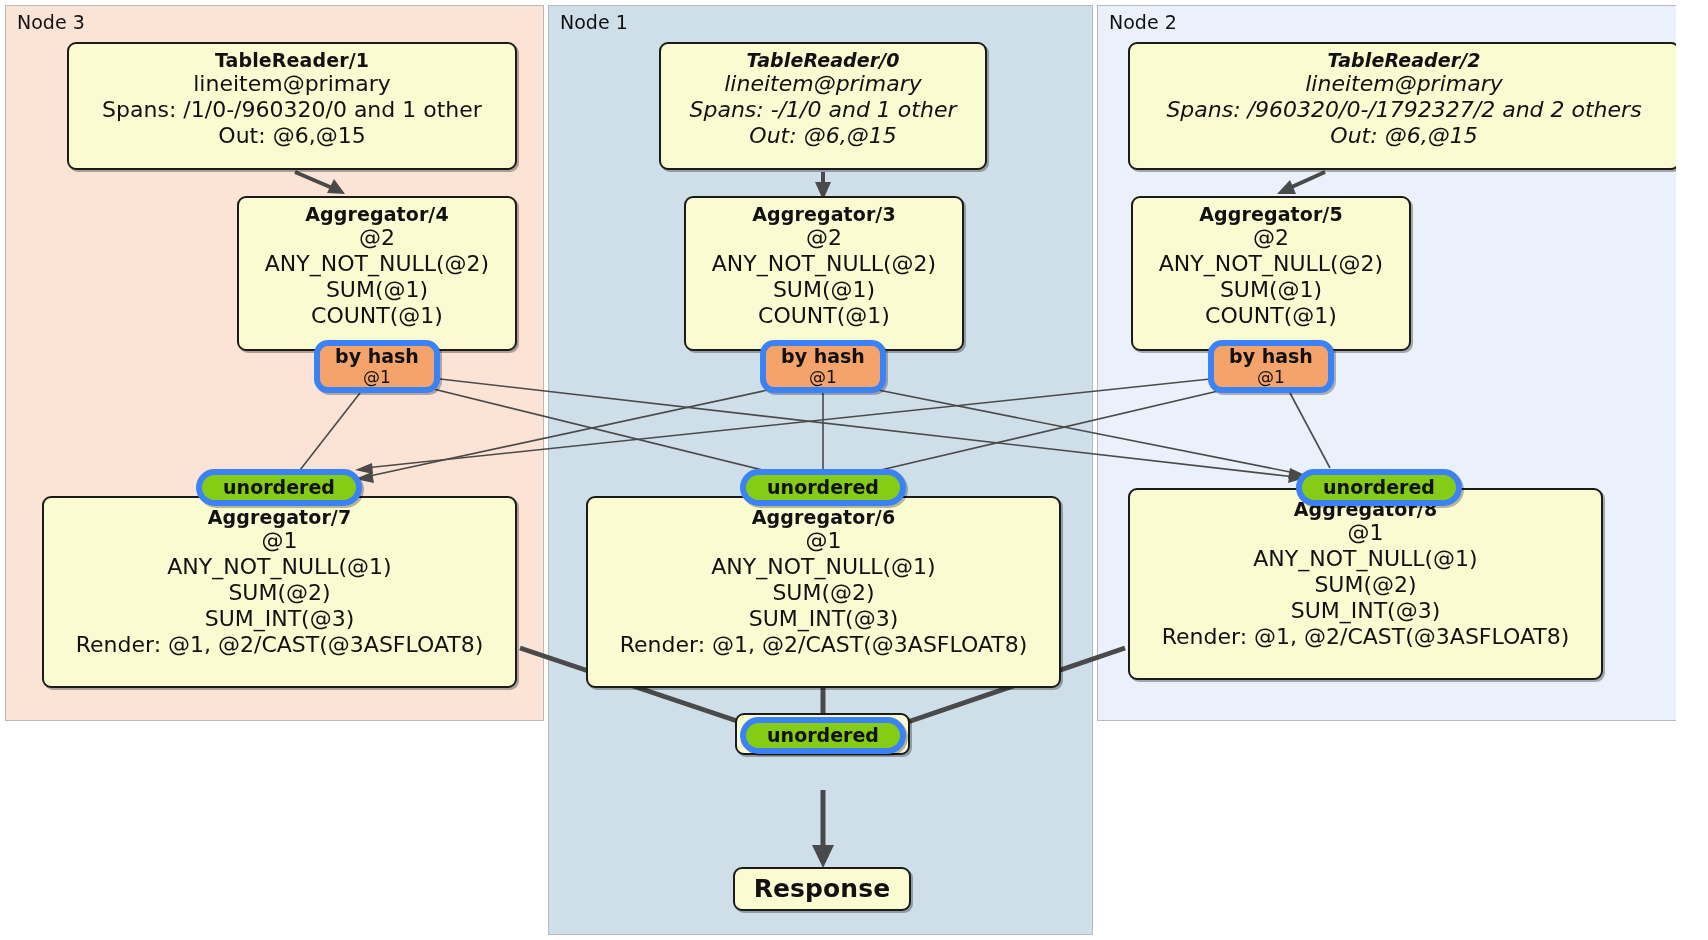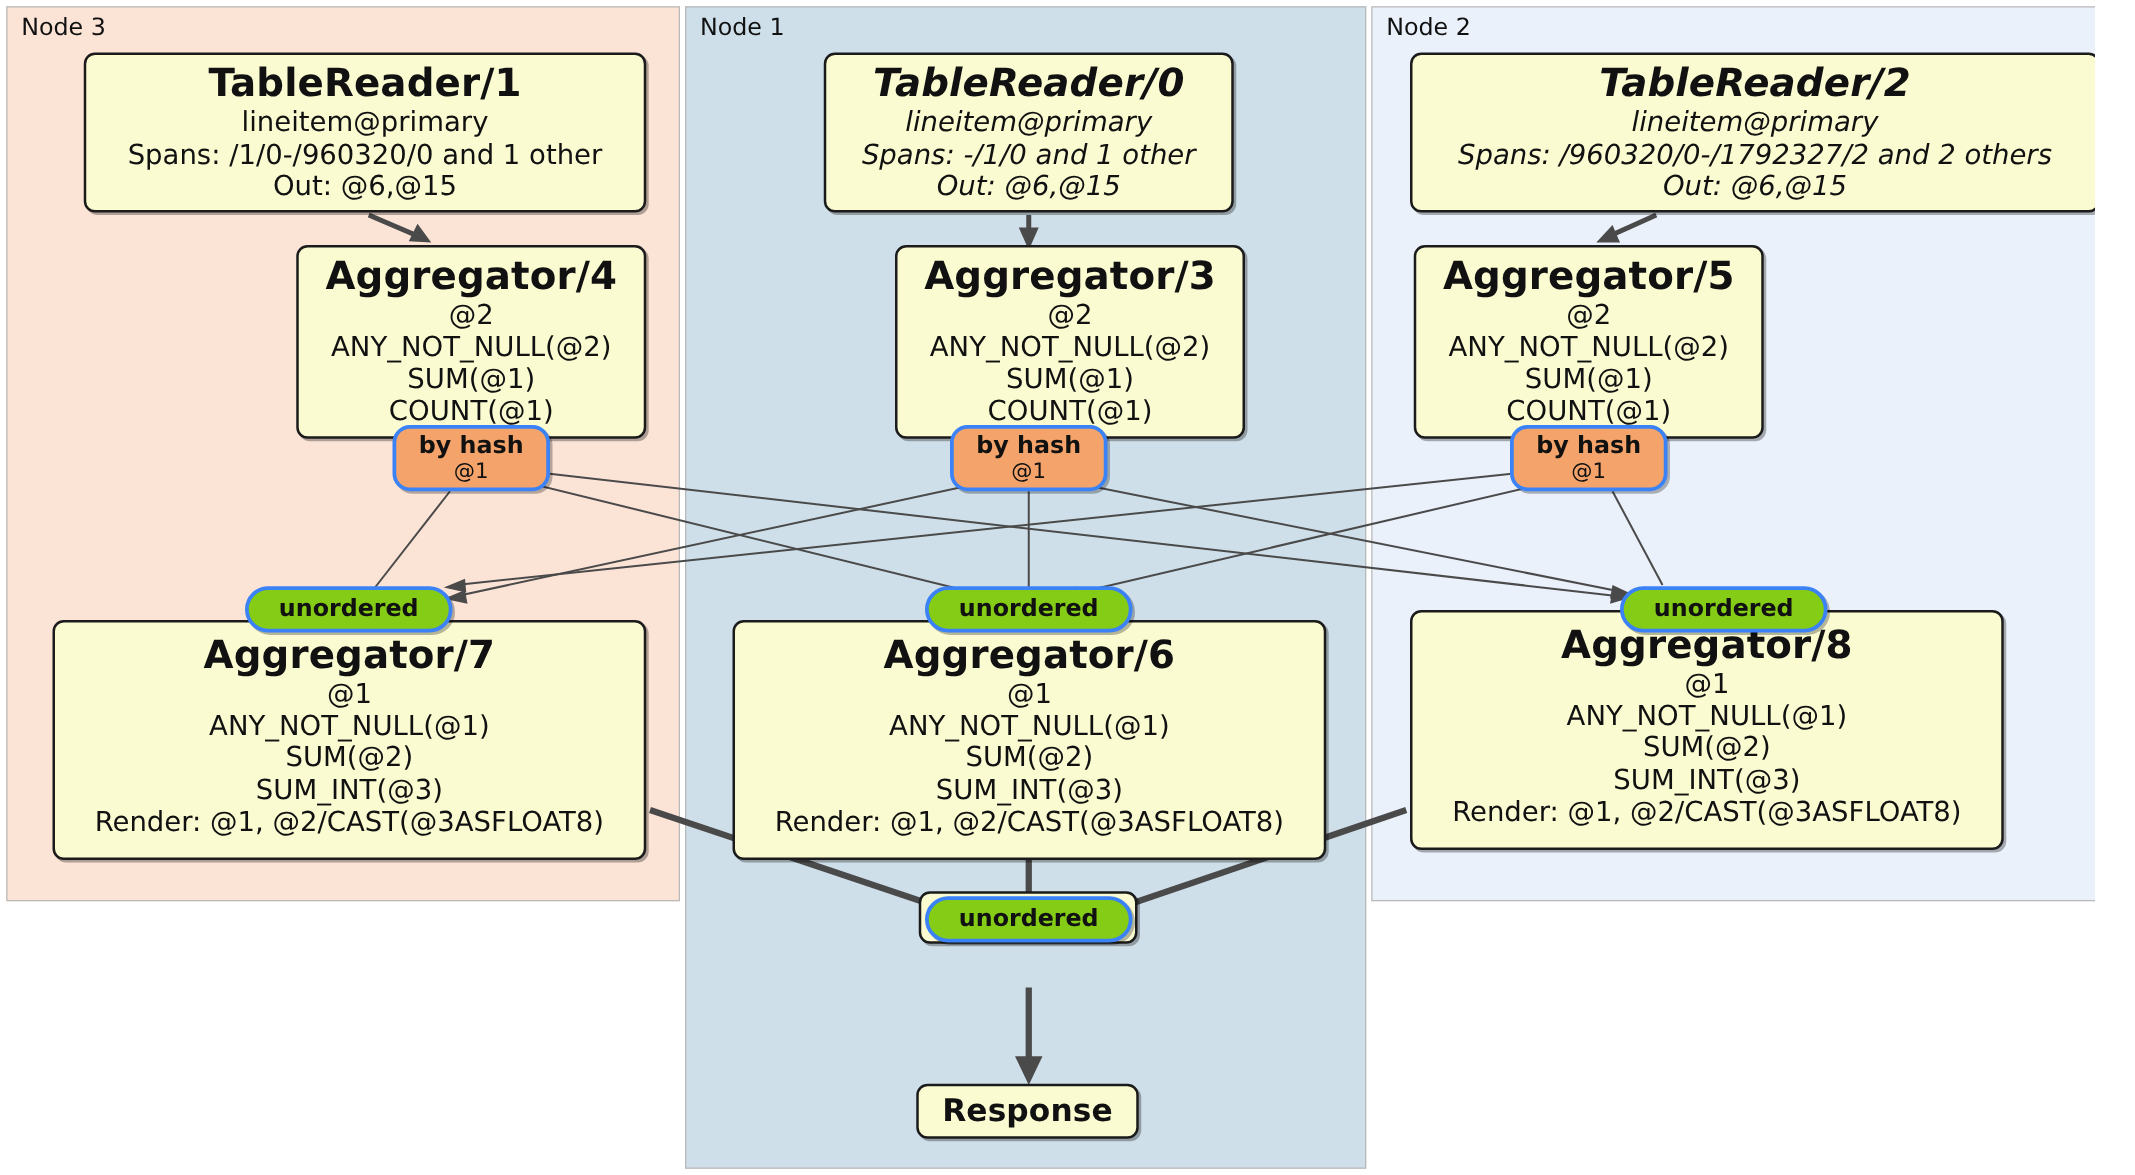--- a/index.html
+++ b/index.html
@@ -40,34 +40,34 @@
     border: 2px solid #1b1b1b;
     border-radius: 9px;
     text-align: center;
     color: #111;
     box-shadow: 2px 2px 0 rgba(0,0,0,0.30);
     padding: 5px 10px 6px 10px;
     line-height: 1.18;
   }
   .proc .ttl {
     font-weight: bold;
-    font-size: 31px;
+    font-size: 19px;
     letter-spacing: 0.1px;
     white-space: nowrap;
   }
   .proc .ln {
     font-size: 22px;
     white-space: nowrap;
   }
   .proc.small .ttl { font-size: 25px; }
   
   .pill {
     position: absolute;
     box-sizing: border-box;
-    border: 3px solid #3b82f6;
+    border: 6px solid #3b82f6;
     border-radius: 999px;
     text-align: center;
     color: #111;
     box-shadow: 2px 2px 0 rgba(0,0,0,0.28);
     display: flex;
     flex-direction: column;
     align-items: center;
     justify-content: center;
     line-height: 1.12;
   }
@@ -227,21 +227,21 @@
   </div>
 
   <div class="proc" style="left:237px; top:196px; width:280px; height:155px;">
     <div class="ttl">Aggregator/4</div>
     <div class="ln">@2</div>
     <div class="ln">ANY_NOT_NULL(@2)</div>
     <div class="ln">SUM(@1)</div>
     <div class="ln">COUNT(@1)</div>
   </div>
 
-  <div class="proc" style="left:716px; top:196px; width:280px; height:155px;">
+  <div class="proc" style="left:684px; top:196px; width:280px; height:155px;">
     <div class="ttl">Aggregator/3</div>
     <div class="ln">@2</div>
     <div class="ln">ANY_NOT_NULL(@2)</div>
     <div class="ln">SUM(@1)</div>
     <div class="ln">COUNT(@1)</div>
   </div>
 
   <div class="proc" style="left:1131px; top:196px; width:280px; height:155px;">
     <div class="ttl">Aggregator/5</div>
     <div class="ln">@2</div>

